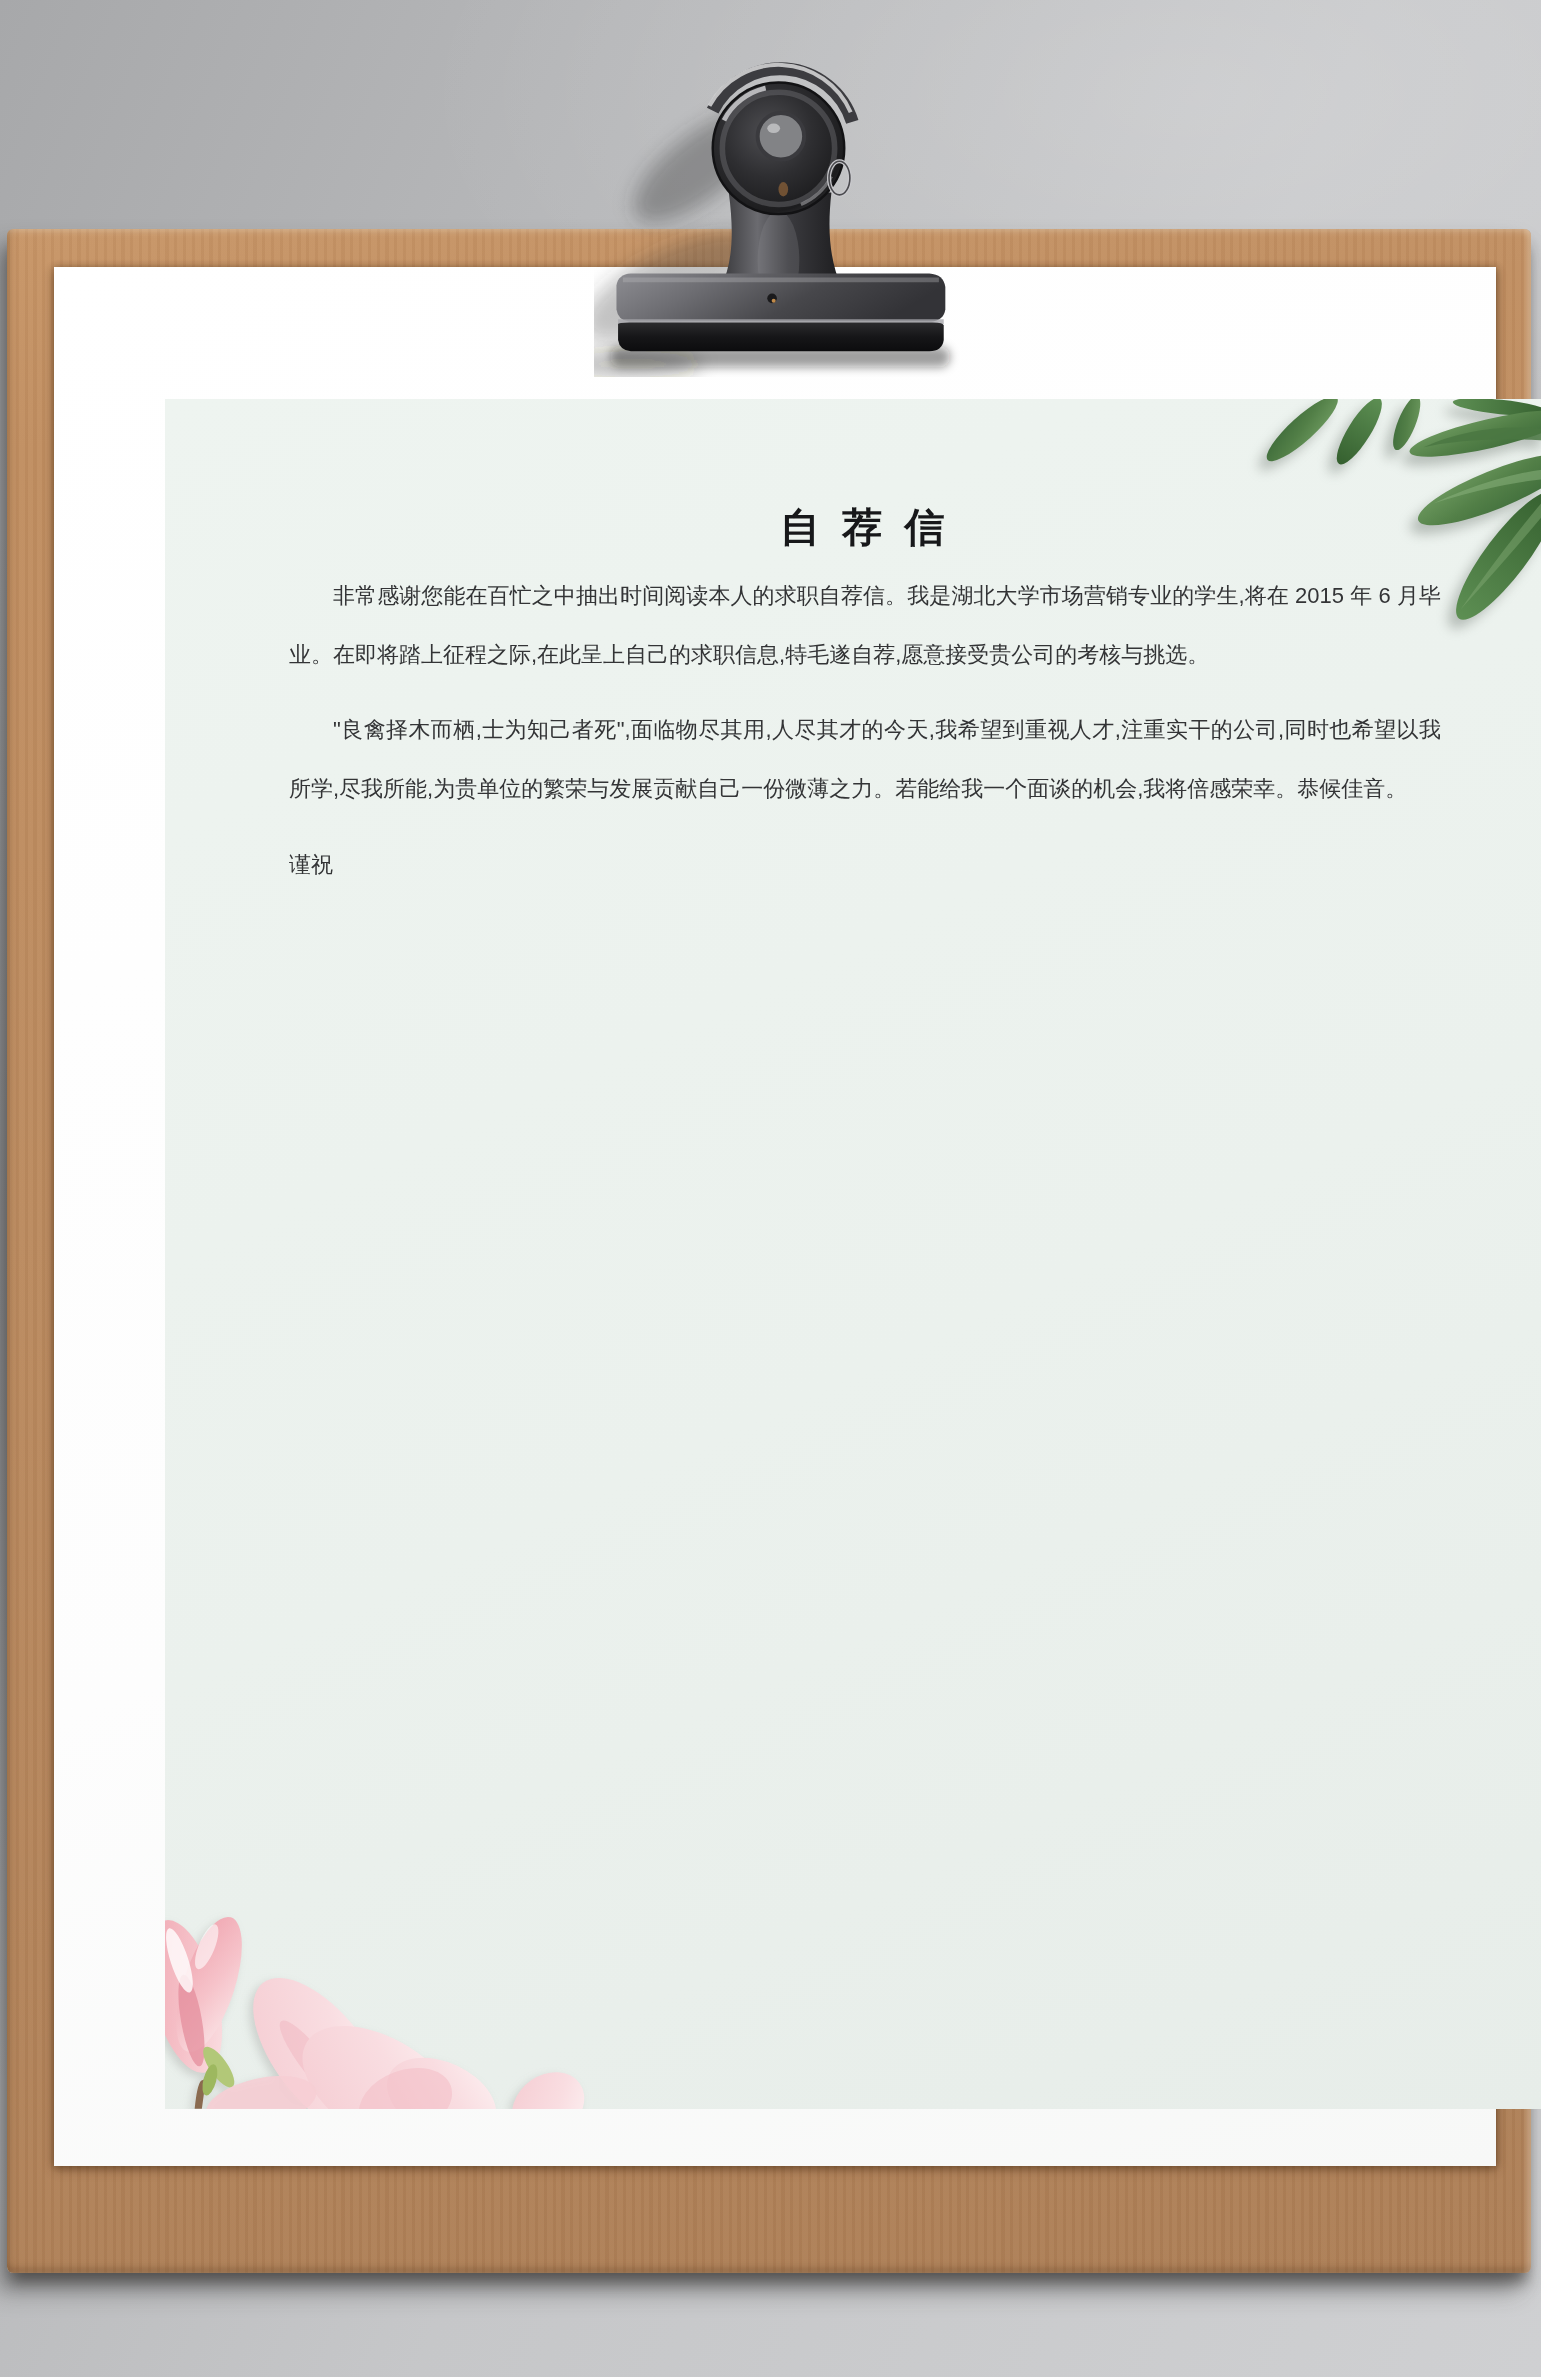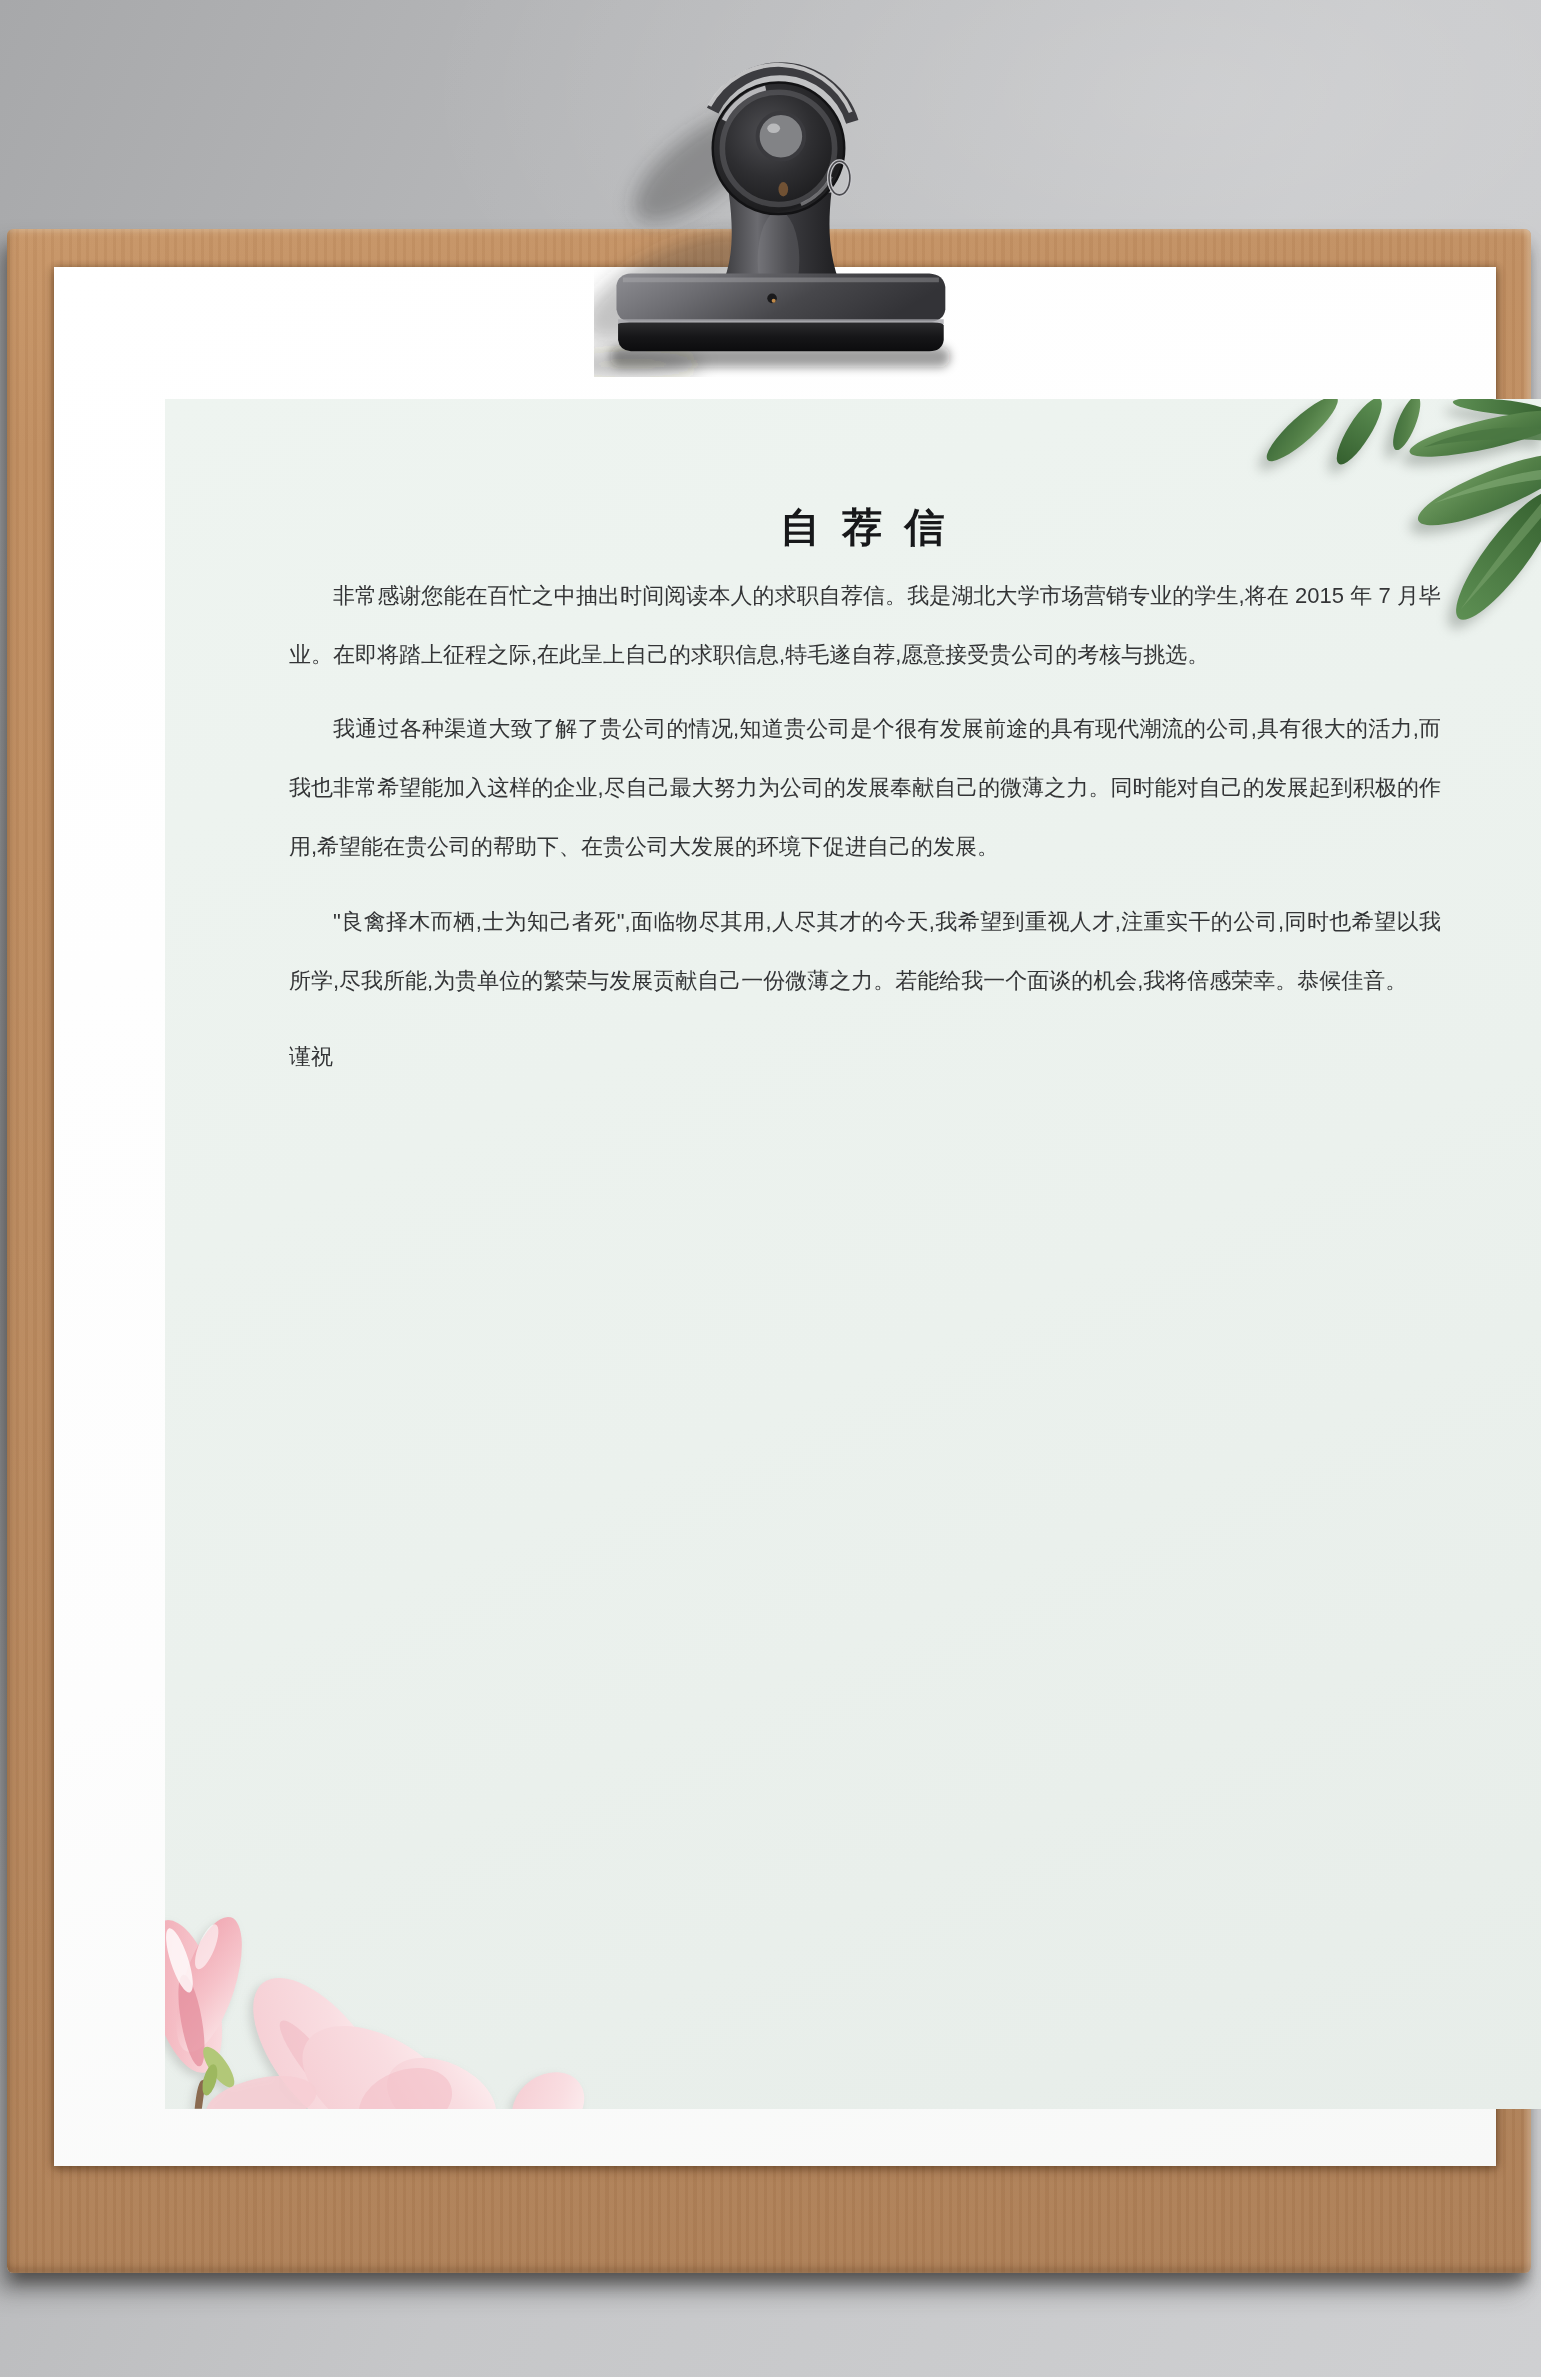--- a/index.html
+++ b/index.html
@@ -156,22 +156,21 @@
       <ellipse cx="272" cy="236" rx="62" ry="112" fill="url(#petalPale)" transform="rotate(-58 272 236)"></ellipse>
       <ellipse cx="345" cy="248" rx="46" ry="72" fill="url(#petalPale)" transform="rotate(-65 345 248)"></ellipse>
       <ellipse cx="300" cy="252" rx="60" ry="40" fill="#f3c0c8" opacity="0.6" transform="rotate(-20 300 252)"></ellipse>
       <ellipse cx="478" cy="256" rx="48" ry="38" fill="url(#petalPale)" transform="rotate(-35 478 256)"></ellipse>
       <ellipse cx="120" cy="252" rx="70" ry="30" fill="#f6ced4" opacity="0.9" transform="rotate(-12 120 252)"></ellipse>
     </g>
   </svg>
 
   <div class="letter-content">
     <h1 class="letter-title">自 荐 信</h1>
-    <p class="p-body p-body-1">非常感谢您能在百忙之中抽出时间阅读本人的求职自荐信。我是湖北大学市场营销专业的学生,将在 2015 年 7 月毕业。在即将踏上征程之际,在此呈上自己的求职信息,特毛遂自荐,愿意接受贵公司的考核与挑选。</p>
-    <p class="p-body p-body-2">我通过各种渠道大致了解了贵公司的情况,知道贵公司是个很有发展前途的具有现代潮流的公司,具有很大的活力,而我也非常希望能加入这样的企业,尽自己最大努力为公司的发展奉献自己的微薄之力。同时能对自己的发展起到积极的作用,希望能在贵公司的帮助下、在贵公司大发展的环境下促进自己的发展。</p>
+    <p class="p-body p-body-1">非常感谢您能在百忙之中抽出时间阅读本人的求职自荐信。我是湖北大学市场营销专业的学生,将在 2015 年 6 月毕业。在即将踏上征程之际,在此呈上自己的求职信息,特毛遂自荐,愿意接受贵公司的考核与挑选。</p>
     <p class="p-body p-body-4">"良禽择木而栖,士为知己者死",面临物尽其用,人尽其才的今天,我希望到重视人才,注重实干的公司,同时也希望以我所学,尽我所能,为贵单位的繁荣与发展贡献自己一份微薄之力。若能给我一个面谈的机会,我将倍感荣幸。恭候佳音。</p>
     <p class="p-closing">谨祝</p>
   </div>
 </div>
 
 <svg class="clip-svg" viewBox="0 0 470 430" xmlns="http://www.w3.org/2000/svg">
   <defs>
     <radialGradient id="knobG" cx="0.42" cy="0.38" r="0.75">
       <stop offset="0" stop-color="#4e4e52"></stop>
       <stop offset="0.45" stop-color="#2e2e31"></stop>

